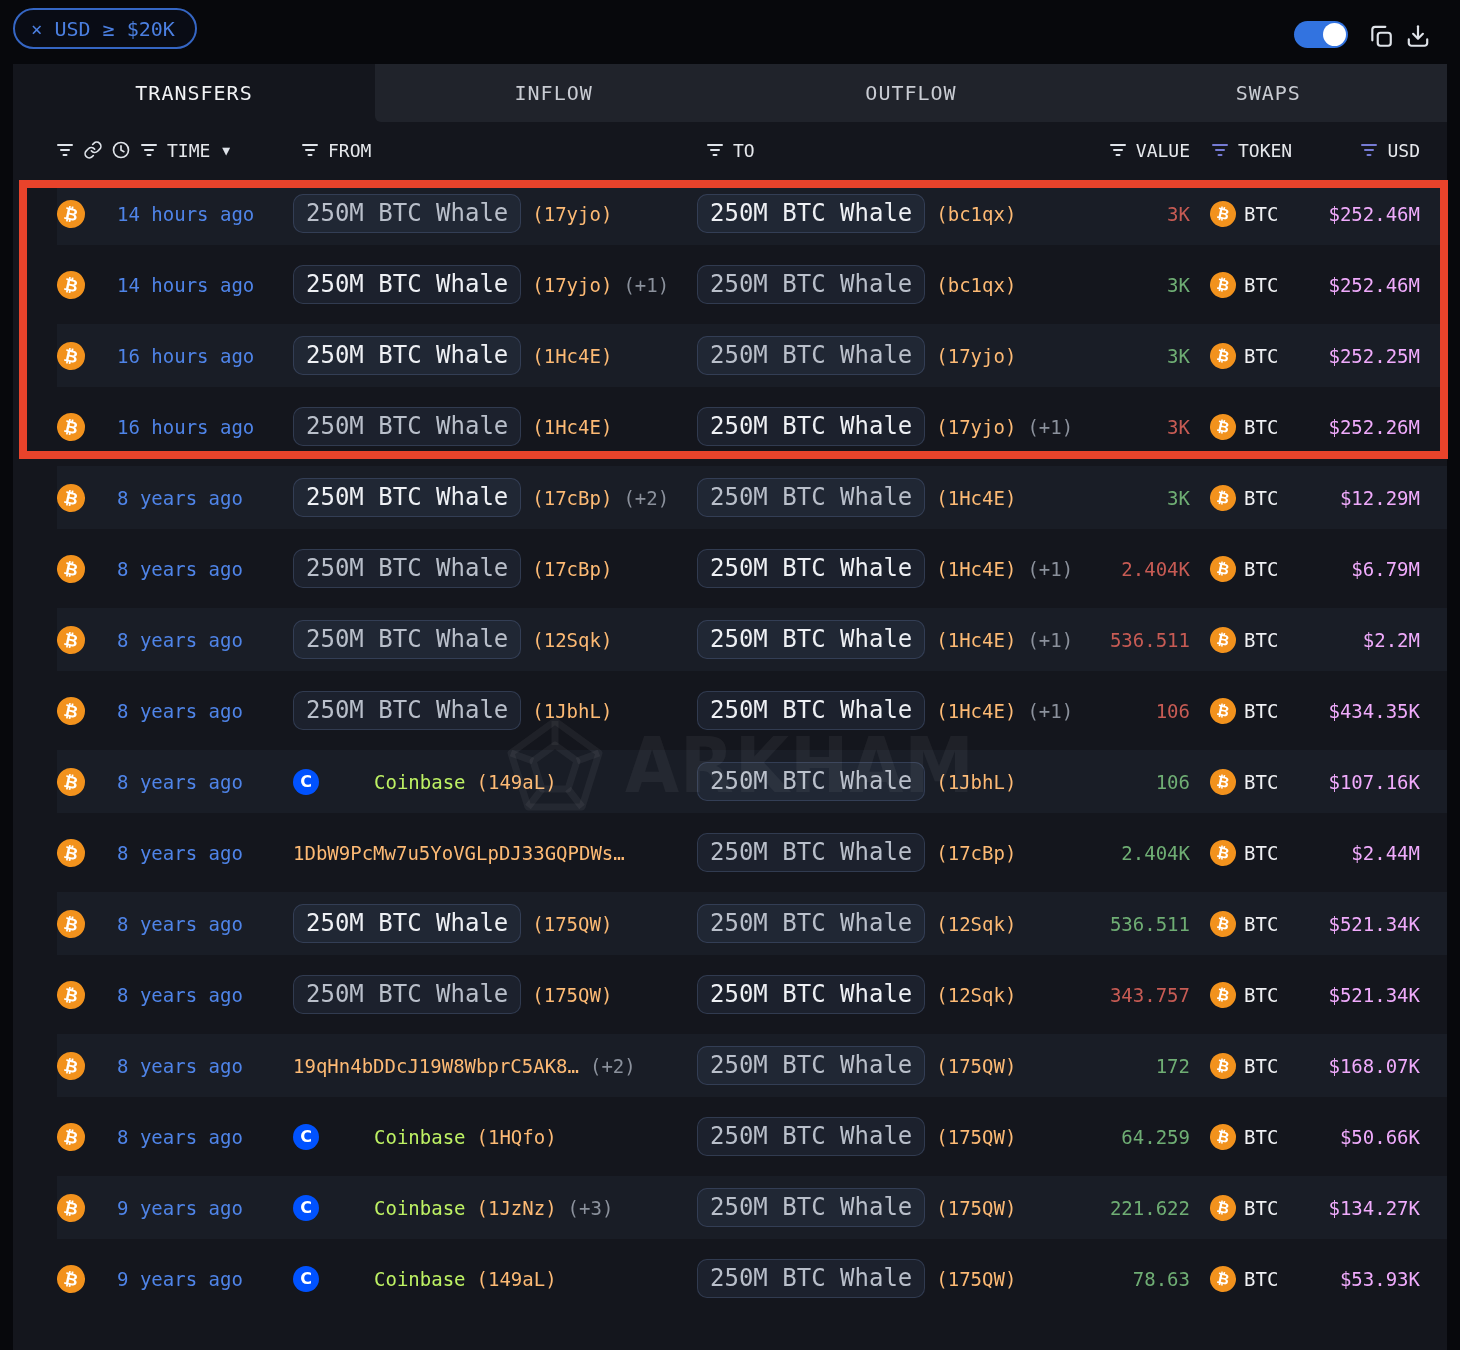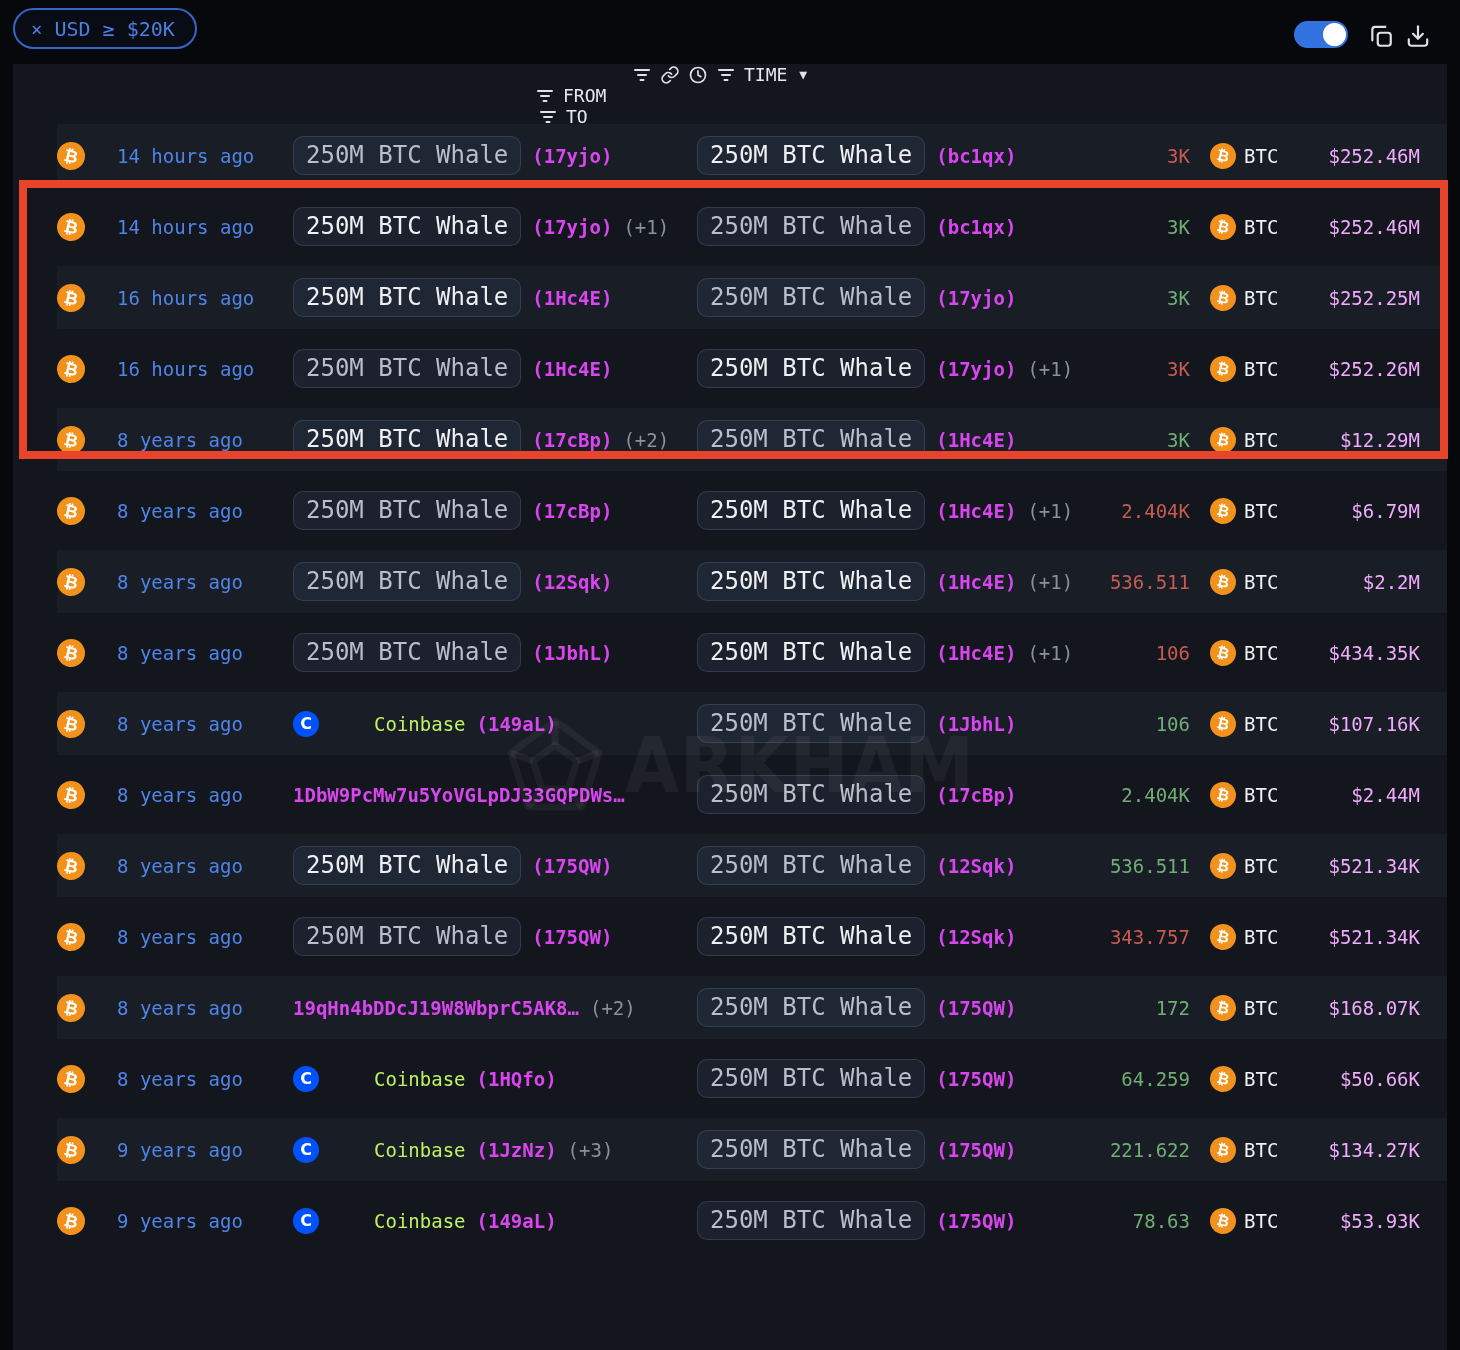--- a/index.html
+++ b/index.html
@@ -22,21 +22,21 @@
   
   .panel { position:absolute; left:13px; top:64px; width:1434px; height:1286px; background:#14161d; }
   .tabbar { position:relative; height:58px; display:flex; }
   .tab { display:flex; align-items:center; justify-content:center; font-size:20px;
     letter-spacing:1px; color:#c9ccd3; cursor:pointer; }
   .tab.active { width:362px; background:#14161d; color:#f2f3f5; }
   .inactive-wrap { flex:1; display:flex; background:#20232b; border-radius:0 0 0 6px; }
   .inactive-wrap .tab { flex:1; }
 
   
-  .thead { height:56px; display:flex; align-items:center; color:#e6e8ec; font-size:18px;flex-direction:column; }
+  .thead { height:56px; display:flex; align-items:center; color:#e6e8ec; font-size:18px; }
   .thead .hicon { display:inline-flex; width:20px; height:20px; margin-right:8px; color:#dfe3e9; }
   .thead .hicon svg { width:20px; height:20px; stroke:currentColor; fill:none; stroke-width:2; stroke-linecap:round; }
   .thead .hicon.purple { color:#767bd4; }
   .hg1 { width:280px; padding-left:42px; display:flex; align-items:center; }
   .hg2 { width:404px; padding-left:7px; display:flex; align-items:center; }
   .hg3 { width:400px; padding-left:8px; display:flex; align-items:center; }
   .hg4 { width:93px; display:flex; align-items:center; justify-content:flex-end; }
   .hg5 { width:115px; padding-left:20px; display:flex; align-items:flex-start; }
   .hg6 { width:142px; padding-right:27px; display:flex; align-items:center; justify-content:flex-end; }
   .caret { margin-left:12px; color:#dfe3e9; font-size:13px; }
@@ -55,21 +55,21 @@
     transform:rotate(12deg); }
   .coin.sm { width:26px; height:26px; font-size:15px; }
   .cb { width:26px; height:26px; border-radius:50%; background:#0052ff; color:#fff;
     display:flex; align-items:center; justify-content:center; transform:none;
     font-family:"DejaVu Sans","Liberation Sans",sans-serif; font-weight:700; font-size:16px; flex:none; }
   .c-time { color:#4f84e8; }
   .c-ent { display:flex; align-items:center; gap:11px; white-space:nowrap; overflow:hidden; }
   .badge { background:rgba(72,92,132,0.16); border:1px solid rgba(90,110,150,0.35);
     border-radius:10px; padding:4px 12px 5px; color:#b9bfca; font-size:24px; flex:none; }
   .badge.hl { color:#eef0f4; }
-  .addr { color:#d946ef;font-weight:bold; }
+  .addr { color:#fdba74; }
   .extra { color:#8b919c; }
   .entname { color:#bef264;margin-left:44px; }
   .c-val { text-align:right; }
   .v-red { color:#c75b54; } .v-green { color:#6fae74; }
   .c-token { display:flex; align-items:center; gap:8px; padding-left:20px; color:#f0f1f4; }
   .c-usd { text-align:right; padding-right:27px; color:#f0abfc; }
 
   
   .hl-rect { position:absolute; left:19px; top:180px; width:1429px; height:279px;
     border:8px solid #e8432b; pointer-events:none; z-index:30; }
@@ -100,20 +100,28 @@
   <div class="topicon dl-btn">
     <svg viewBox="0 0 24 24">
       <path d="M3.5 15v3.5a2.5 2.5 0 0 0 2.5 2.5h12a2.5 2.5 0 0 0 2.5-2.5V15"></path>
       <path d="M12 3v11"></path>
         <path d="m7.5 10 4.5 4.5L16.5 10"></path>
     </svg>
   </div>
 
   <div class="panel">
 
+    <div class="tabbar">
+      <div class="tab active">TRANSFERS</div>
+      <div class="inactive-wrap">
+        <div class="tab">INFLOW</div>
+        <div class="tab">OUTFLOW</div>
+        <div class="tab">SWAPS</div>
+      </div>
+    </div>
 
     <div class="thead">
       <div class="hg1">
         <span class="hicon gap8">
           <svg viewBox="0 0 20 20">
               <path d="M3 5h14M6 10h8M8.5 15h3"></path>
             </svg>
           </span>
         <span class="hicon gap14">
           <svg viewBox="0 0 24 24" stroke-linejoin="round">

